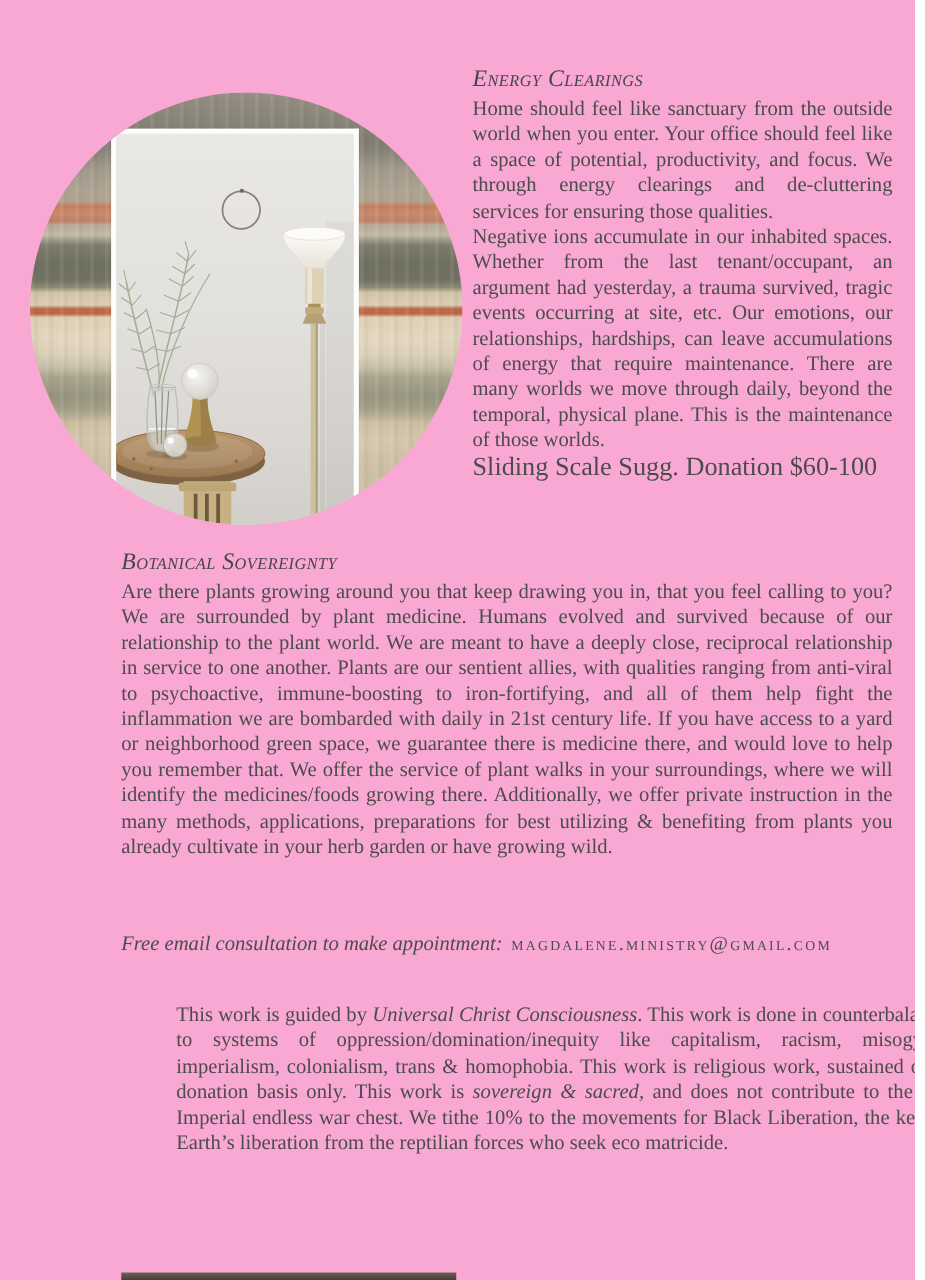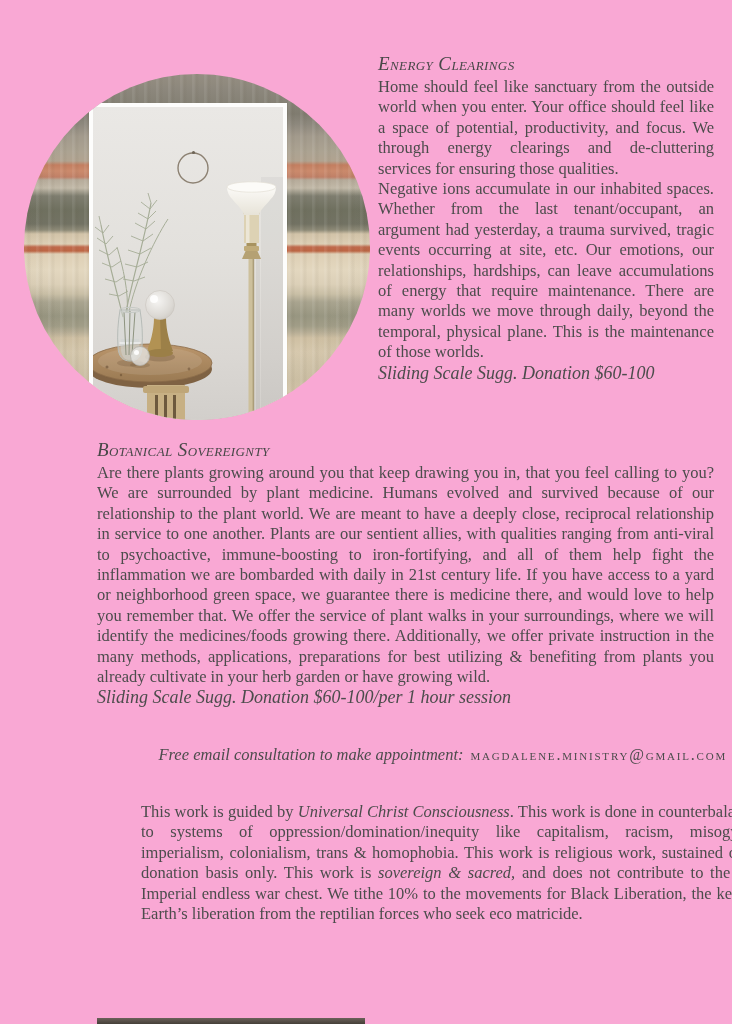--- a/index.html
+++ b/index.html
@@ -37,25 +37,25 @@
     box-sizing:border-box;background:#e6e4e1;
   }
   .photo-frame svg{display:block;}
   
   h2{
     font-size:19px;line-height:22px;margin:0 0 2px 0;font-weight:normal;
     font-style:italic;font-variant:small-caps;letter-spacing:.4px;color:#474747;
   }
   p{margin:0;font-size:16.5px;line-height:20.4px;}
   .just{text-align:justify;}
-  .note{font-style:italic;font-size:18px;}
+  .note{font-size:21px;}
   .it{font-style:italic;}
   .col-right{position:absolute;left:378px;top:53px;width:336px;}
   .sec-botanical{position:absolute;left:97px;top:439px;width:617px;}
-  .contact{position:absolute;left:97px;top:745px;width:630px;white-space:nowrap;text-align:right;}
+  .contact{position:absolute;left:97px;top:745px;width:630px;white-space:nowrap;}
   .contact-label{font-style:italic;font-size:16.5px;}
   .contact-email{
     font-variant:small-caps;letter-spacing:1.8px;font-size:16px;margin-left:7px;color:#4c4c4c;
     text-decoration:none;
   }
   .mission{position:absolute;left:97px;top:802px;width:617px;margin-left:44px;}
   .next-edge{position:absolute;left:97px;top:1018px;width:268px;height:6px;
     background:linear-gradient(180deg,#6b6159,#453f38);}
 </style>
 </head>
@@ -166,21 +166,20 @@
   <section class="col-right">
     <h2>Energy Clearings</h2>
     <p class="just">Home should feel like sanctuary from the outside world when you enter. Your office should feel like a space of potential, productivity, and focus. We through energy clearings and de-cluttering services for ensuring those qualities.</p>
     <p class="just">Negative ions accumulate in our inhabited spaces. Whether from the last tenant/occupant, an argument had yesterday, a trauma survived, tragic events occurring at site, etc. Our emotions, our relationships, hardships, can leave accumulations of energy that require maintenance. There are many worlds we move through daily, beyond the temporal, physical plane. This is the maintenance of those worlds.</p>
     <p class="note">Sliding Scale Sugg. Donation $60-100</p>
   </section>
 
   <section class="sec-botanical">
     <h2>Botanical Sovereignty</h2>
     <p class="just">Are there plants growing around you that keep drawing you in, that you feel calling to you? We are surrounded by plant medicine. Humans evolved and survived because of our relationship to the plant world. We are meant to have a deeply close, reciprocal relationship in service to one another. Plants are our sentient allies, with qualities ranging from anti-viral to psychoactive, immune-boosting to iron-fortifying, and all of them help fight the inflammation we are bombarded with daily in 21st century life. If you have access to a yard or neighborhood green space, we guarantee there is medicine there, and would love to help you remember that. We offer the service of plant walks in your surroundings, where we will identify the medicines/foods growing there. Additionally, we offer private instruction in the many methods, applications, preparations for best utilizing &amp; benefiting from plants you already cultivate in your herb garden or have growing wild.</p>
-    <p class="note">Sliding Scale Sugg. Donation $60-100/per 1 hour session</p>
   </section>
 
   <p class="contact">
     <span class="contact-label">Free email consultation to make appointment:</span><span class="contact-email">magdalene.ministry@gmail.com</span>
   </p>
 
   <section class="mission">
     <p class="just">
       <span>This work is guided by </span><span class="it">Universal Christ Consciousness</span><span>. This work is done in counterbalance to systems of oppression/domination/inequity like capitalism, racism, misogyny, imperialism, colonialism, trans &amp; homophobia. This work is religious work, sustained on a donation basis only. This work is </span><span class="it">sovereign &amp; sacred,</span><span> and does not contribute to the US Imperial endless war chest. We tithe 10% to the movements for Black Liberation, the key to Earth’s liberation from the reptilian forces who seek eco matricide.</span>
     </p>

